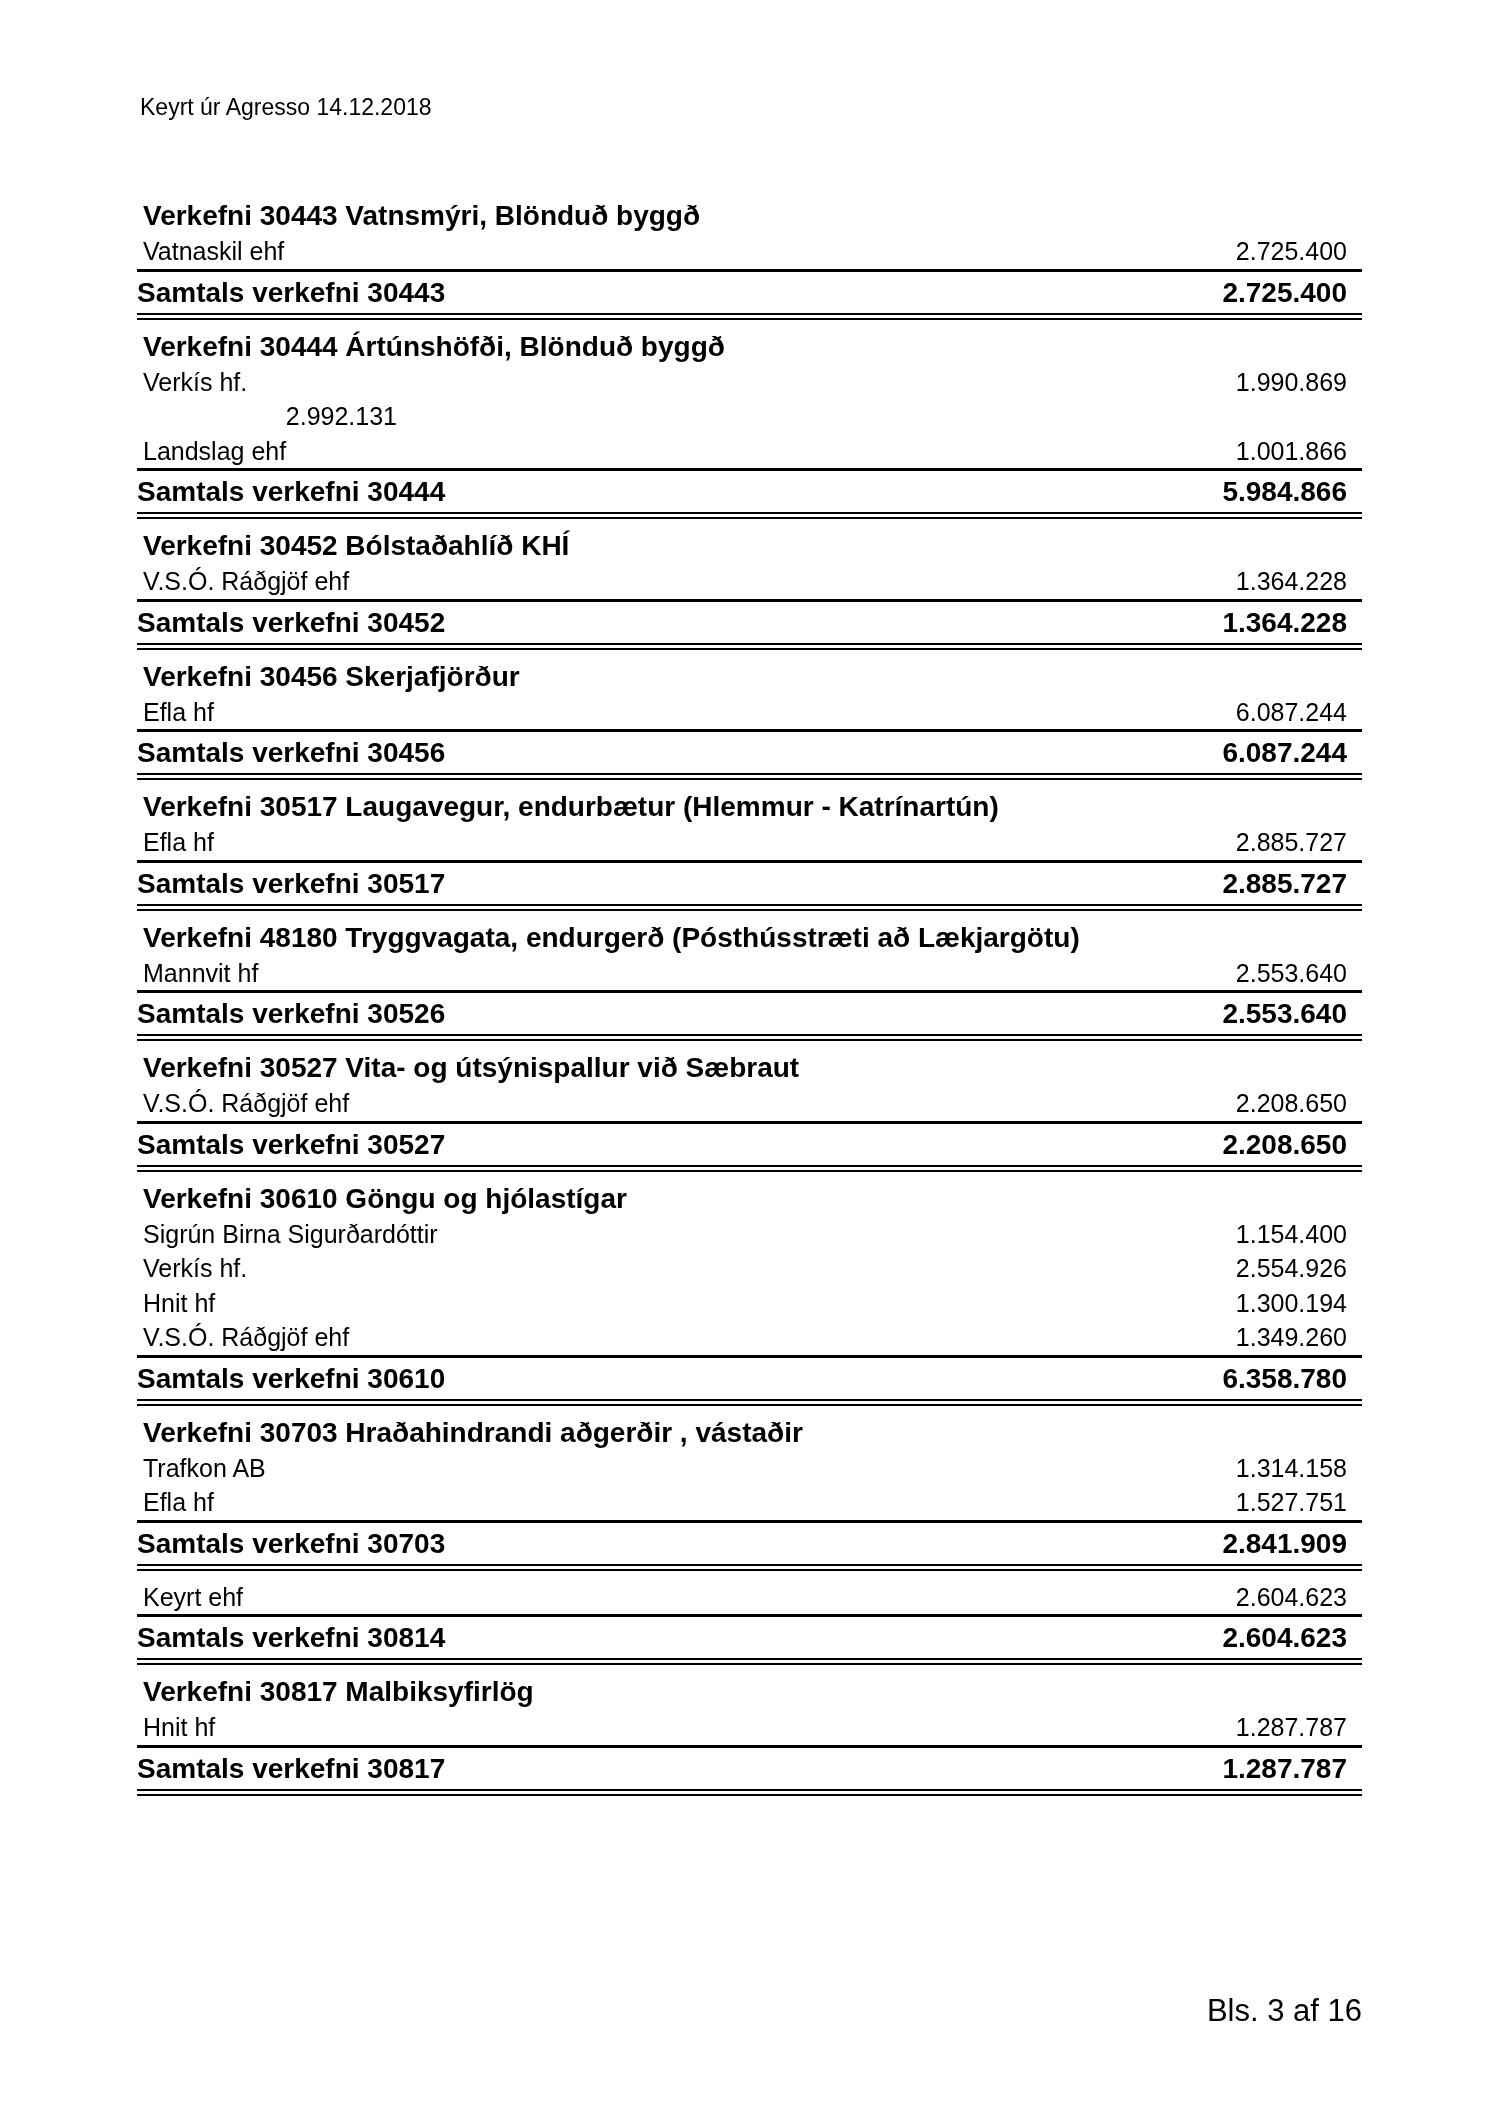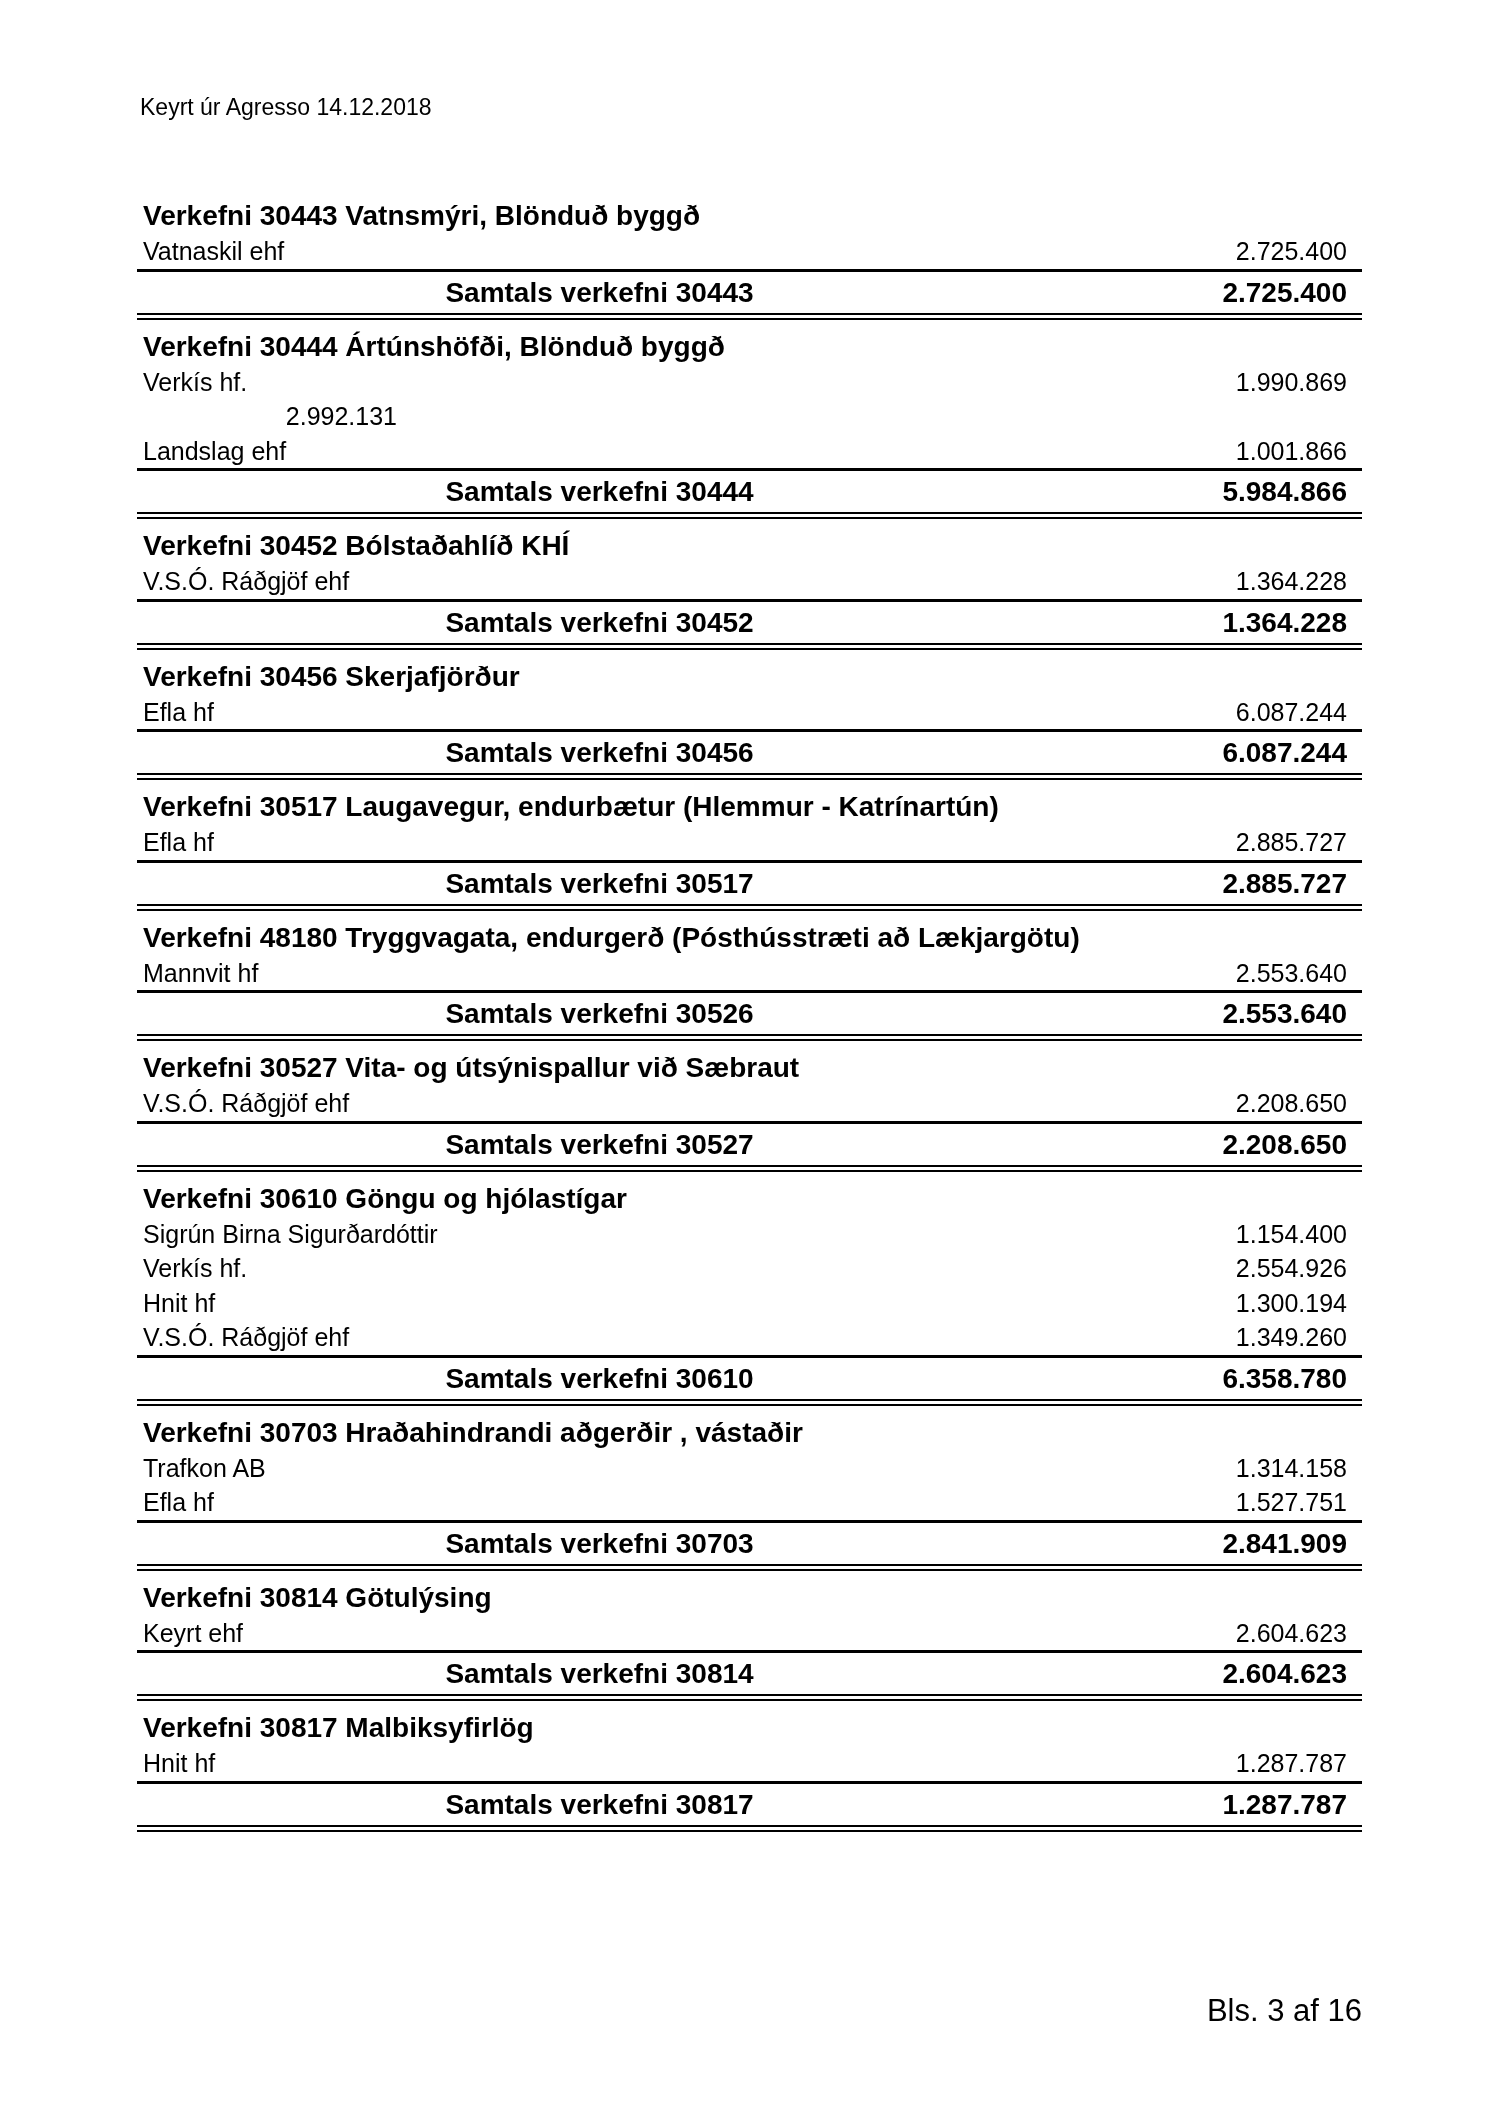--- a/index.html
+++ b/index.html
@@ -8,21 +8,21 @@
   .report { position: absolute; left: 137px; top: 198px; width: 1225px; }
   .section { margin-bottom: 9px; }
   .title-row { height: 36px; line-height: 36px; font-size: 28px; font-weight: bold; padding-left: 6px; white-space: nowrap; }
   .vendor-row { display: flex; height: 34.5px; line-height: 34.5px; font-size: 25px; }
   .vendor-row:last-of-type { border-bottom: 3px solid #000; gap: 21px; }
   .vendor-name { flex: 1; padding-left: 6px; white-space: nowrap; }
   .vendor-amount { width: 260px; text-align: right; padding-right: 15px; white-space: nowrap; }
   .vendors { border-bottom: 3px solid #000; }
   .vendors .vendor-row:last-of-type { border-bottom: none; }
   .total-row { display: flex; height: 41px; line-height: 41px; font-size: 28px; font-weight: bold; border-bottom: 7px double #000; }
-  .total-label { width: 925px; text-align: center; white-space: nowrap; }
+  .total-label { width: 925px; text-align: left; white-space: nowrap; }
   .total-amount { flex: 1; text-align: right; padding-right: 15px; white-space: nowrap; }
   .page-footer { position: absolute; right: 138px; top: 1996px; font-size: 31px; line-height: 30px; white-space: nowrap; }
 </style>
 </head>
 <body>
 
 <div class="page-header">Keyrt úr Agresso 14.12.2018</div>
 
 <div class="report">
 
@@ -169,21 +169,20 @@
         <span class="vendor-amount">1.527.751</span>
       </div>
     </div>
     <div class="total-row">
       <span class="total-label">Samtals verkefni 30703</span>
       <span class="total-amount">2.841.909</span>
     </div>
   </div>
 
   <div class="section">
-    <div class="title-row">Verkefni 30814 Götulýsing</div>
     <div class="vendors">
       <div class="vendor-row">
         <span class="vendor-name">Keyrt ehf</span>
         <span class="vendor-amount">2.604.623</span>
       </div>
     </div>
     <div class="total-row">
       <span class="total-label">Samtals verkefni 30814</span>
       <span class="total-amount">2.604.623</span>
     </div>

